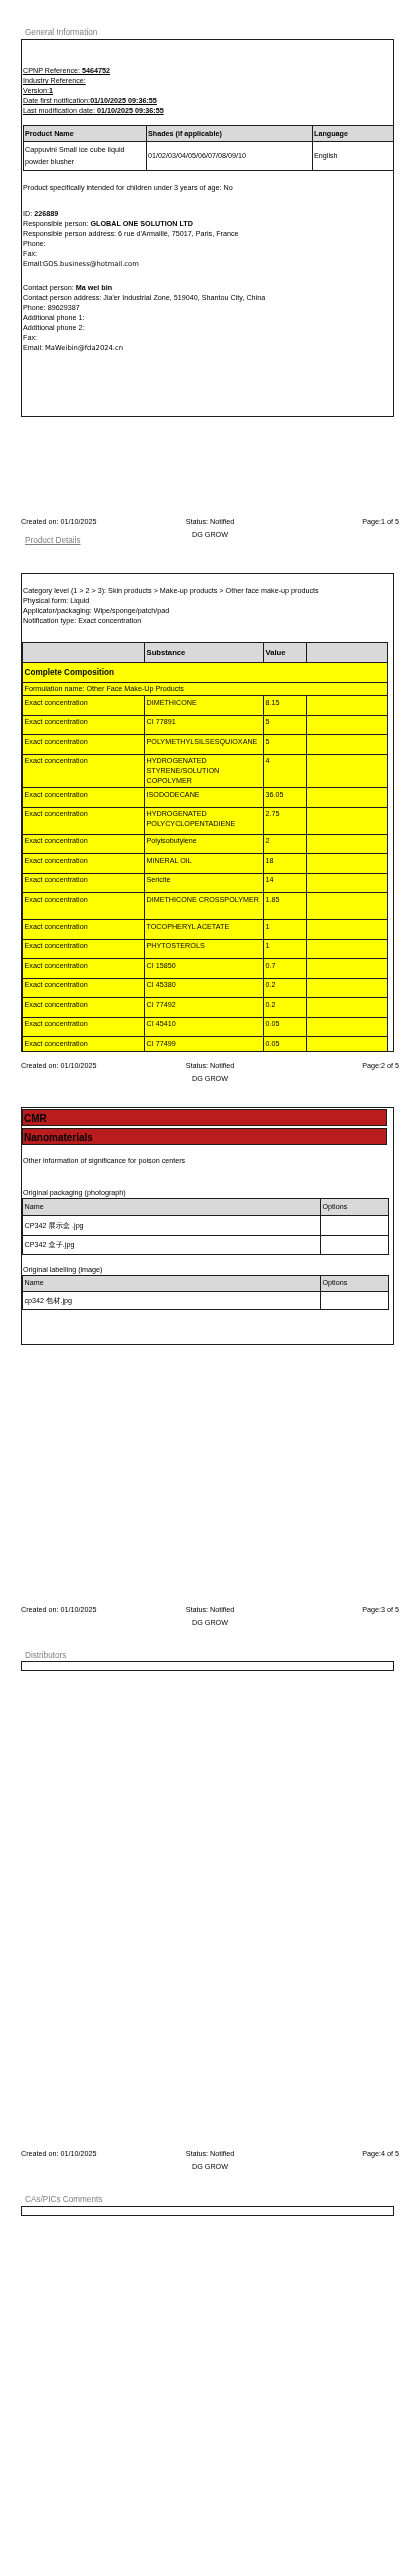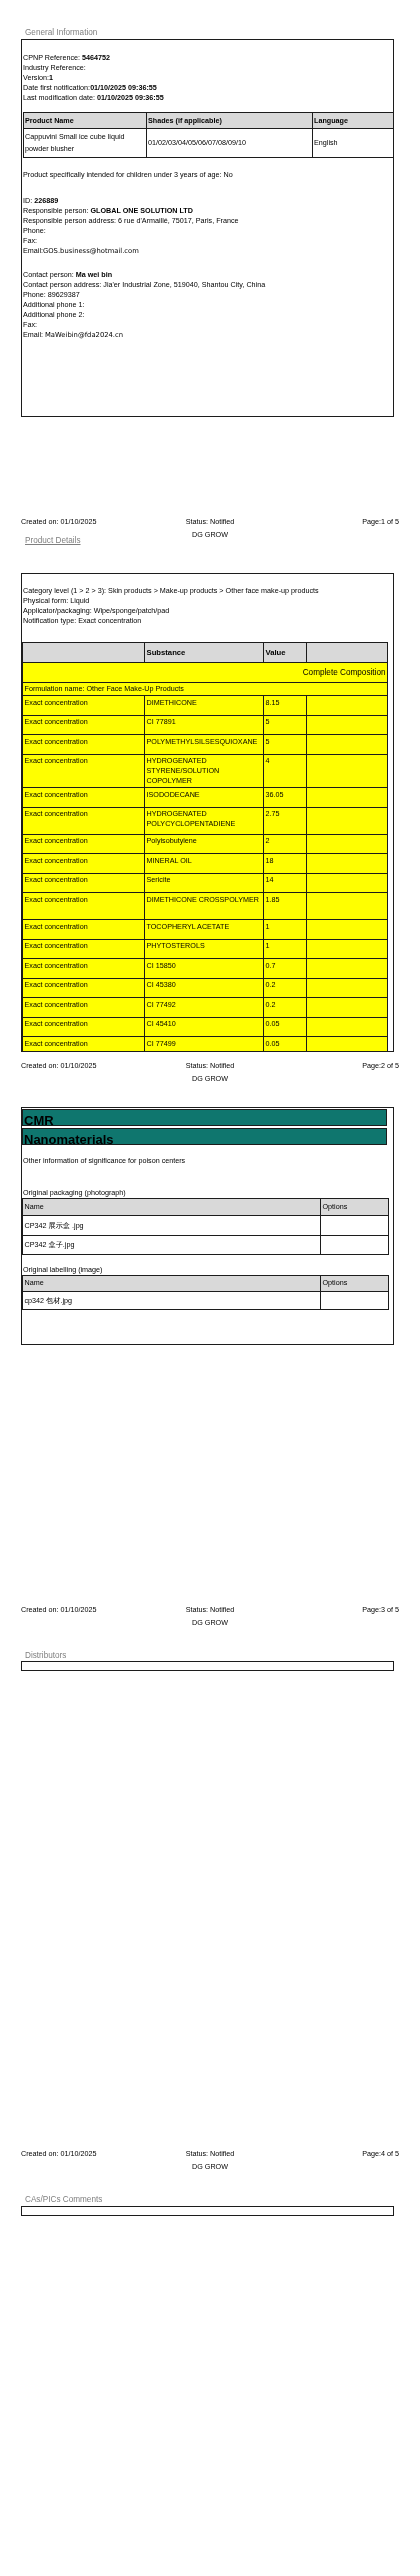--- a/index.html
+++ b/index.html
@@ -19,49 +19,49 @@
 
   
   .gi-table{width:371px;margin:8.8px 0 0 0.5px;}
   .gi-table th{font-weight:bold;height:12.4px;vertical-align:middle;}
   .gi-table td{height:24px;vertical-align:middle;line-height:12.4px;}
 
   
   .comp-table{width:366px;margin:16px 0 0 0;}
   .comp-table th{font-weight:bold;font-size:7.7px;height:16px;vertical-align:middle;}
   .comp-table td{background:#ffff00;}
-  .banner-row td{font-weight:normal;font-size:8.2px;height:15.5px;vertical-align:middle;text-align:right;}
+  .banner-row td{font-weight:bold;font-size:8.2px;height:15.5px;vertical-align:middle;}
   .form-row td{height:10.3px;padding-top:1px;padding-bottom:1px;}
   tr.r1 td{height:15.5px;}
   tr.r2 td{height:23px;}
   tr.r3 td{height:29px;}
 
   
-  .yellow-banner{border:0.5px solid #1c1c1c;background:#0f766e;font-weight:bold;font-size:13px;
+  .yellow-banner{border:0.5px solid #1c1c1c;background:#b91c1c;font-weight:bold;font-size:10px;
                  width:365px;height:17.5px;box-sizing:border-box;padding:3.6px 0 0 1px;}
 
   
   .attach-table{width:366px;}
   .attach-table th{height:12.4px;vertical-align:middle;}
   .attach-table td{vertical-align:middle;}
 
   .footer-line{position:absolute;left:0;width:420px;height:9.3px;font-size:7.2px;}
   .f-left{position:absolute;left:21px;top:0;}
   .f-center{position:absolute;left:0;width:420px;text-align:center;top:0;}
   .f-right{position:absolute;right:21px;top:0;}
 </style>
 </head>
 <body>
 
 <div class="doc">
 
   <div class="sec-label" style="top:28px;">General Information</div>
 
   <div class="box" style="top:39px;height:378px;">
-    <div class="blk" style="margin-top:13px;">
+    <div class="blk" style="margin-top:26px;text-decoration:underline;">
       <div class="line"><span>CPNP Reference: </span><b>5464752</b></div>
       <div class="line">Industry Reference:</div>
       <div class="line"><span>Version:</span><b>1</b></div>
       <div class="line"><span>Date first notification:</span><b>01/10/2025 09:36:55</b></div>
       <div class="line"><span>Last modification date: </span><b>01/10/2025 09:36:55</b></div>
     </div>
 
     <table class="gi-table">
       <colgroup>
           <col style="width:123px">

